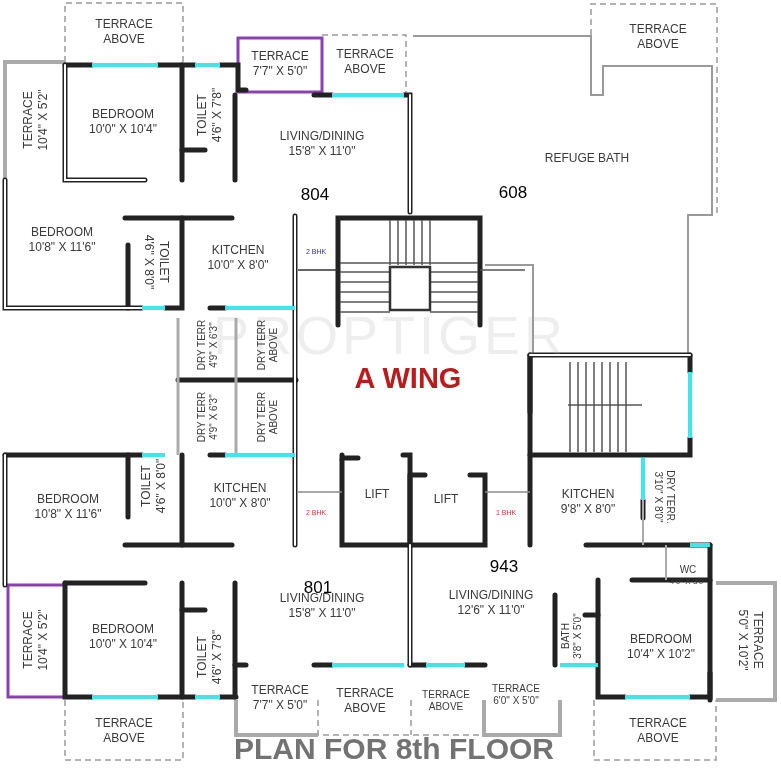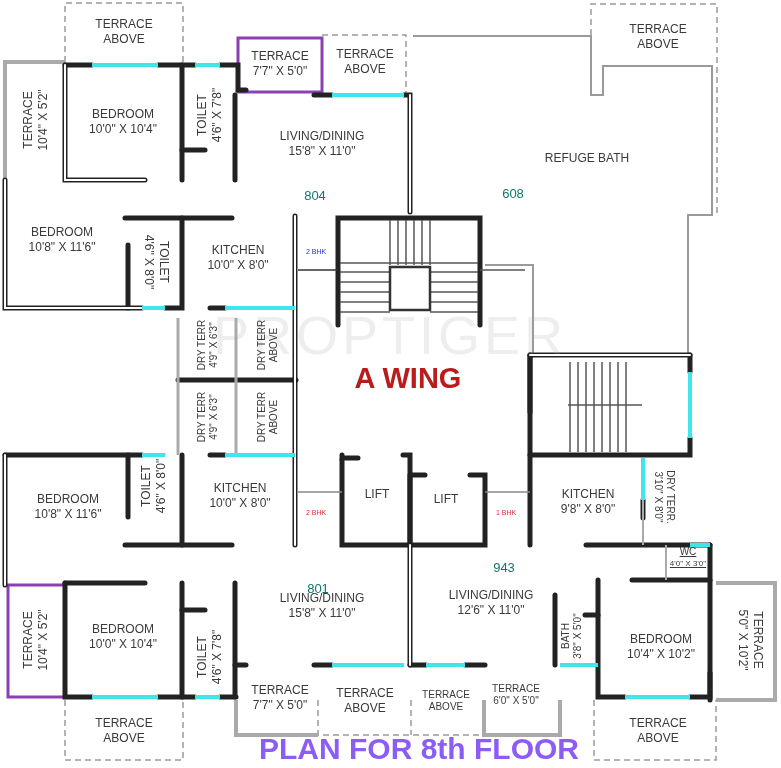--- a/index.html
+++ b/index.html
@@ -5,23 +5,23 @@
   html,body{margin:0;padding:0;background:#ffffff;}
   body{width:781px;height:768px;overflow:hidden;position:relative;font-family:"Liberation Sans",sans-serif;}
   svg{position:absolute;left:0;top:0;}
   .lbl{position:absolute;color:#3a3a3a;font-size:12px;text-align:center;line-height:15px;white-space:nowrap;transform:translate(-50%,-50%);}
   .lbl .dim{display:block;}
   .rot{transform:translate(-50%,-50%) rotate(-90deg);}
   .rot90{transform:translate(-50%,-50%) rotate(90deg);}
   .small{font-size:10px;line-height:12px;}
   .tiny{font-size:7px;color:#2a2ad0;}
   .tinyred{font-size:7px;color:#e0303a;}
-  .unit{position:absolute;color:#0f766e;font-size:13px;transform:translate(-50%,-50%);}
+  .unit{position:absolute;color:#000000;font-size:17px;transform:translate(-50%,-50%);}
   .wing{position:absolute;color:#b91c1c;font-weight:bold;font-size:29px;transform:translate(-50%,-50%);white-space:nowrap;}
-  .title{position:absolute;color:#8b5cf6;font-weight:bold;font-size:30px;transform:translate(-50%,-50%);white-space:nowrap;margin-left:25px;}
+  .title{position:absolute;color:#737373;font-weight:bold;font-size:30px;transform:translate(-50%,-50%);white-space:nowrap;}
   .wm{position:absolute;color:rgba(160,160,160,0.18);font-size:54px;letter-spacing:4px;transform:translate(-50%,-50%);white-space:nowrap;}
 </style>
 </head>
 <body>
 
 <svg width="781" height="768" viewBox="0 0 781 768">
   <g fill="none" stroke="#9a9a9a" stroke-width="1.5" stroke-dasharray="6,4">
 
     <path d="M65 62 V3 H183 V62"></path>
     <path d="M322 35 H406 V95"></path>
@@ -264,21 +264,21 @@
 <div class="lbl" style="left:446px;top:499px;">LIFT</div>
 <div class="lbl tinyred" style="left:506px;top:512px;">1 BHK</div>
 <div class="lbl" style="left:588px;top:502px;">
     <span class="dim">KITCHEN</span>
     <span class="dim">9'8" X 8'0"</span>
   </div>
 <div class="lbl rot90 small" style="left:664px;top:497px;">
     <span class="dim">DRY TERR.</span>
     <span class="dim">3'10" X 8'0"</span>
   </div>
-<div class="lbl small" style="left:688px;top:558px;text-decoration:underline;">
+<div class="lbl small" style="left:688px;top:576px;">
     <span class="dim">WC</span>
     <span class="dim" style="font-size:8px;">4'0" X 3'0"</span>
   </div>
 <div class="unit" style="left:318px;top:588px;">801</div>
 <div class="unit" style="left:504px;top:567px;">943</div>
 
 <div class="lbl rot" style="left:36px;top:640px;">
     <span class="dim">TERRACE</span>
     <span class="dim">10'4" X 5'2"</span>
   </div>

